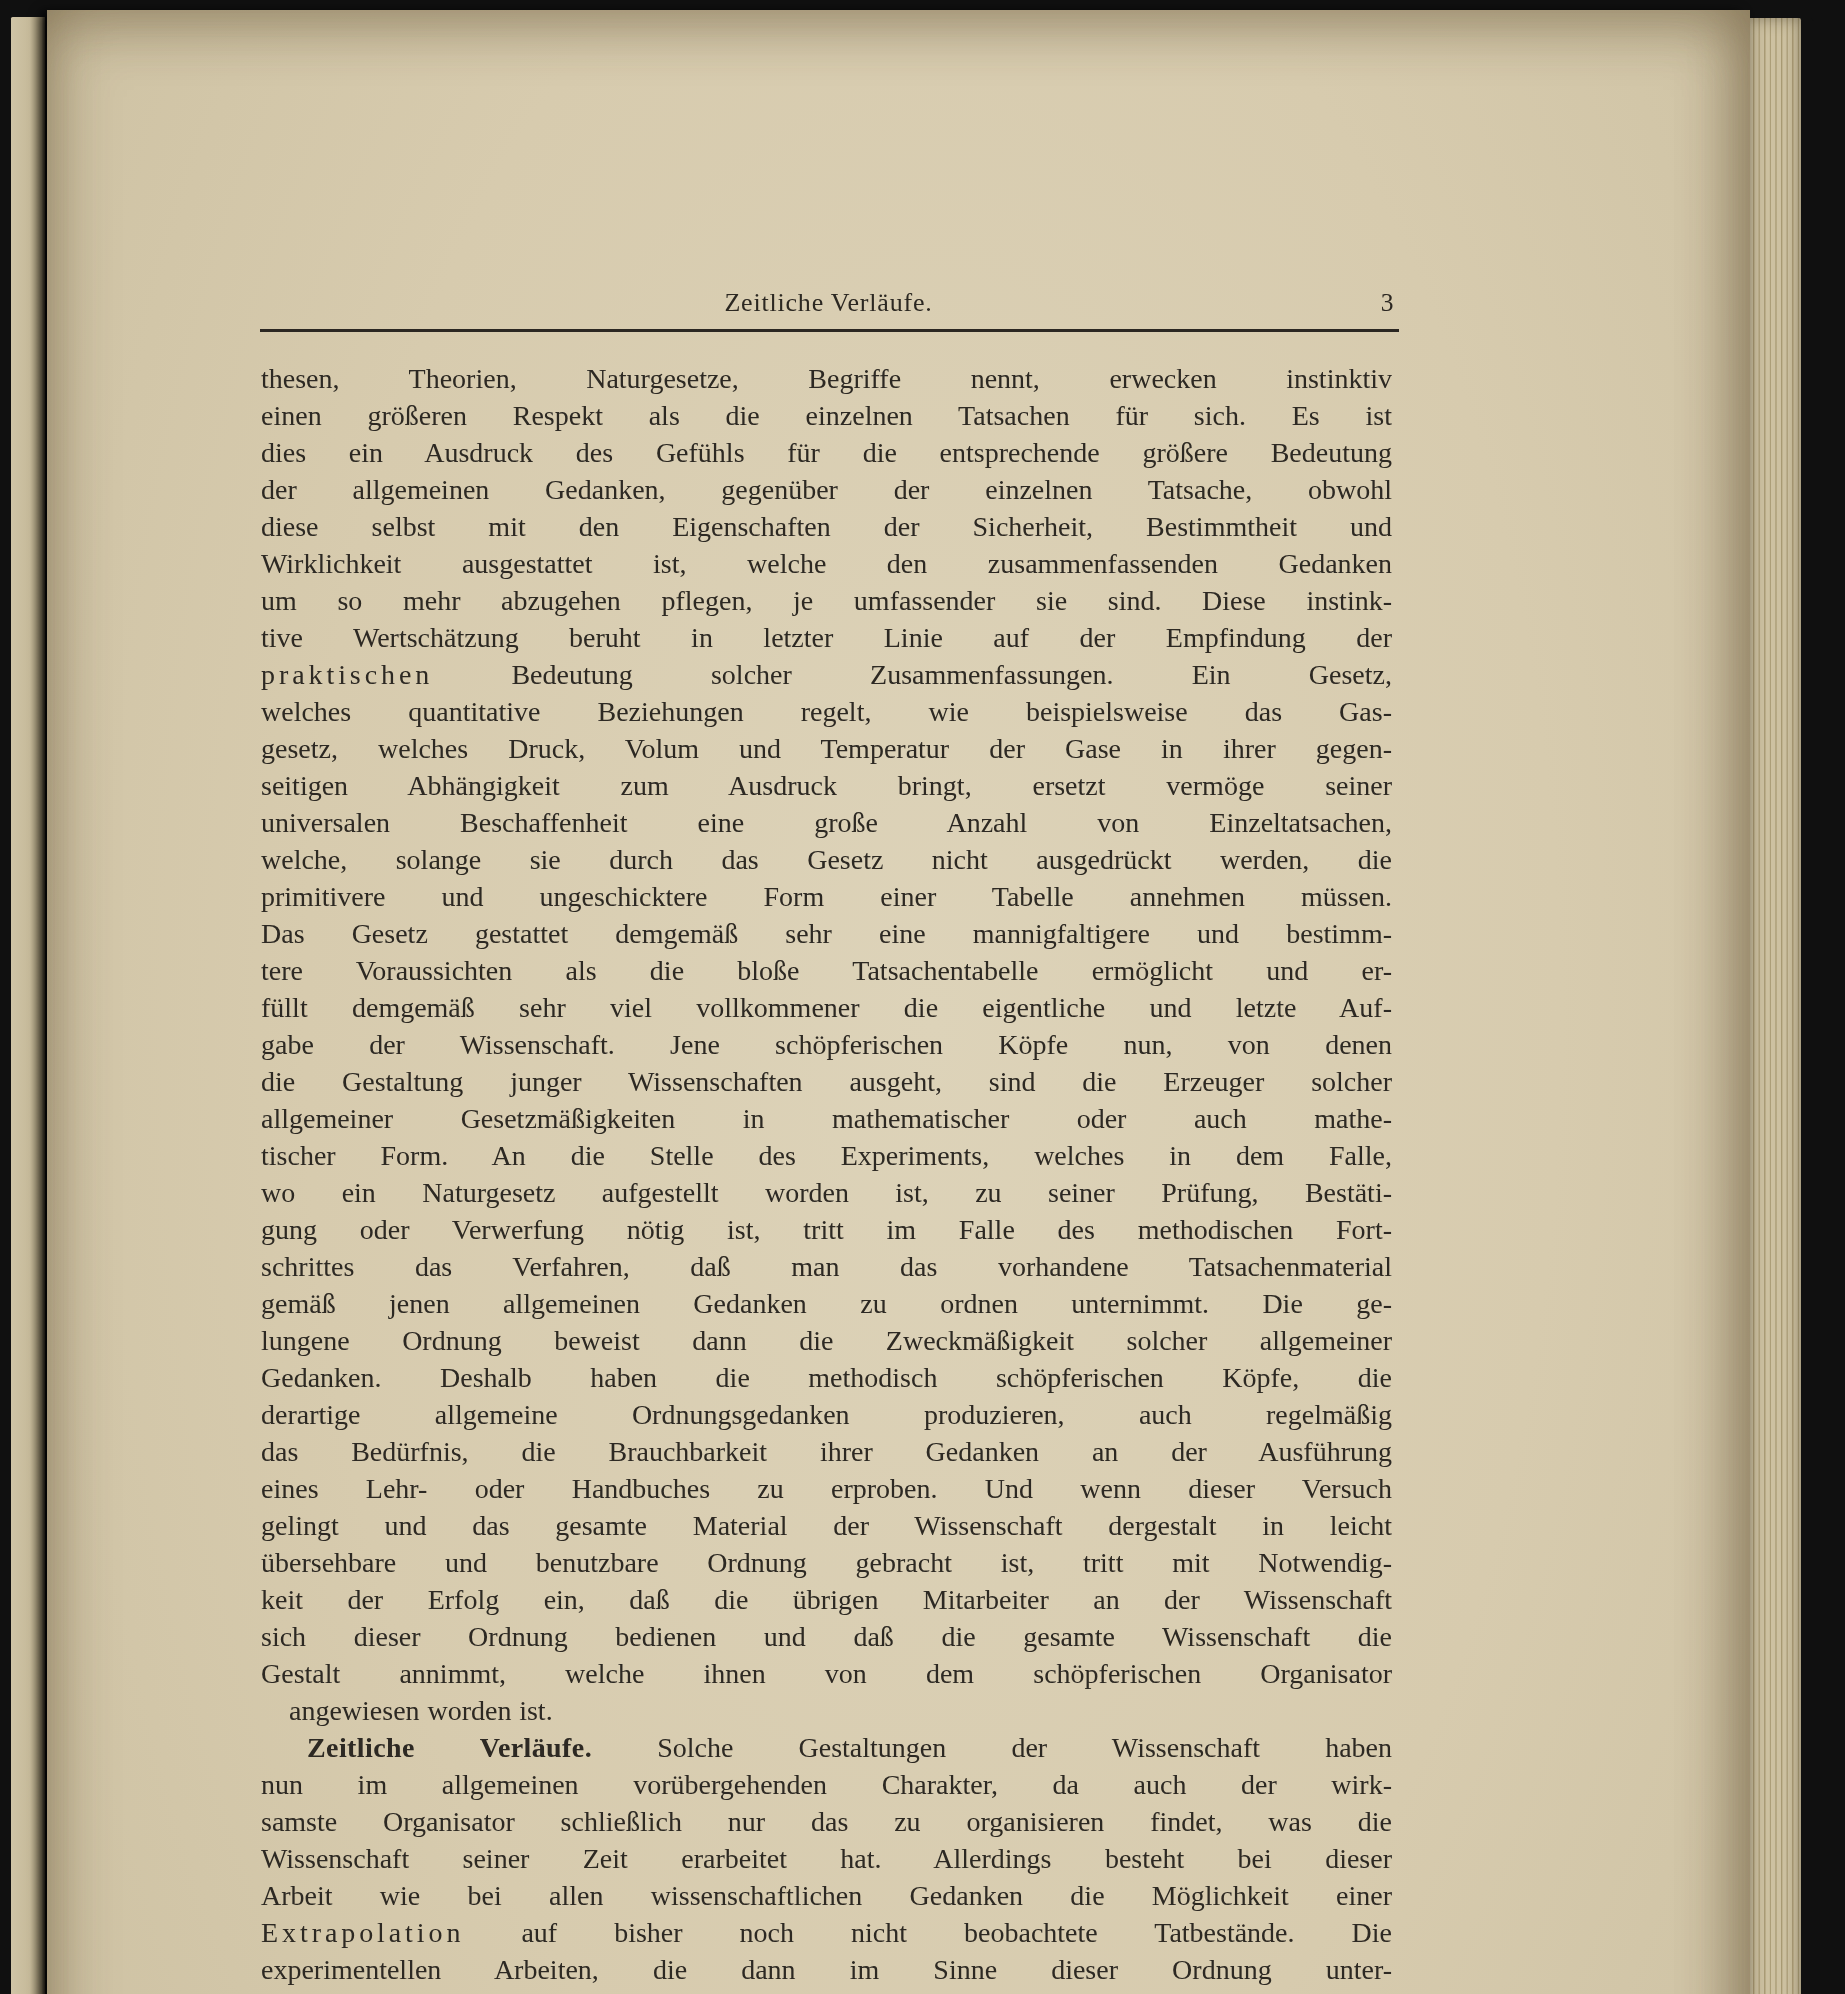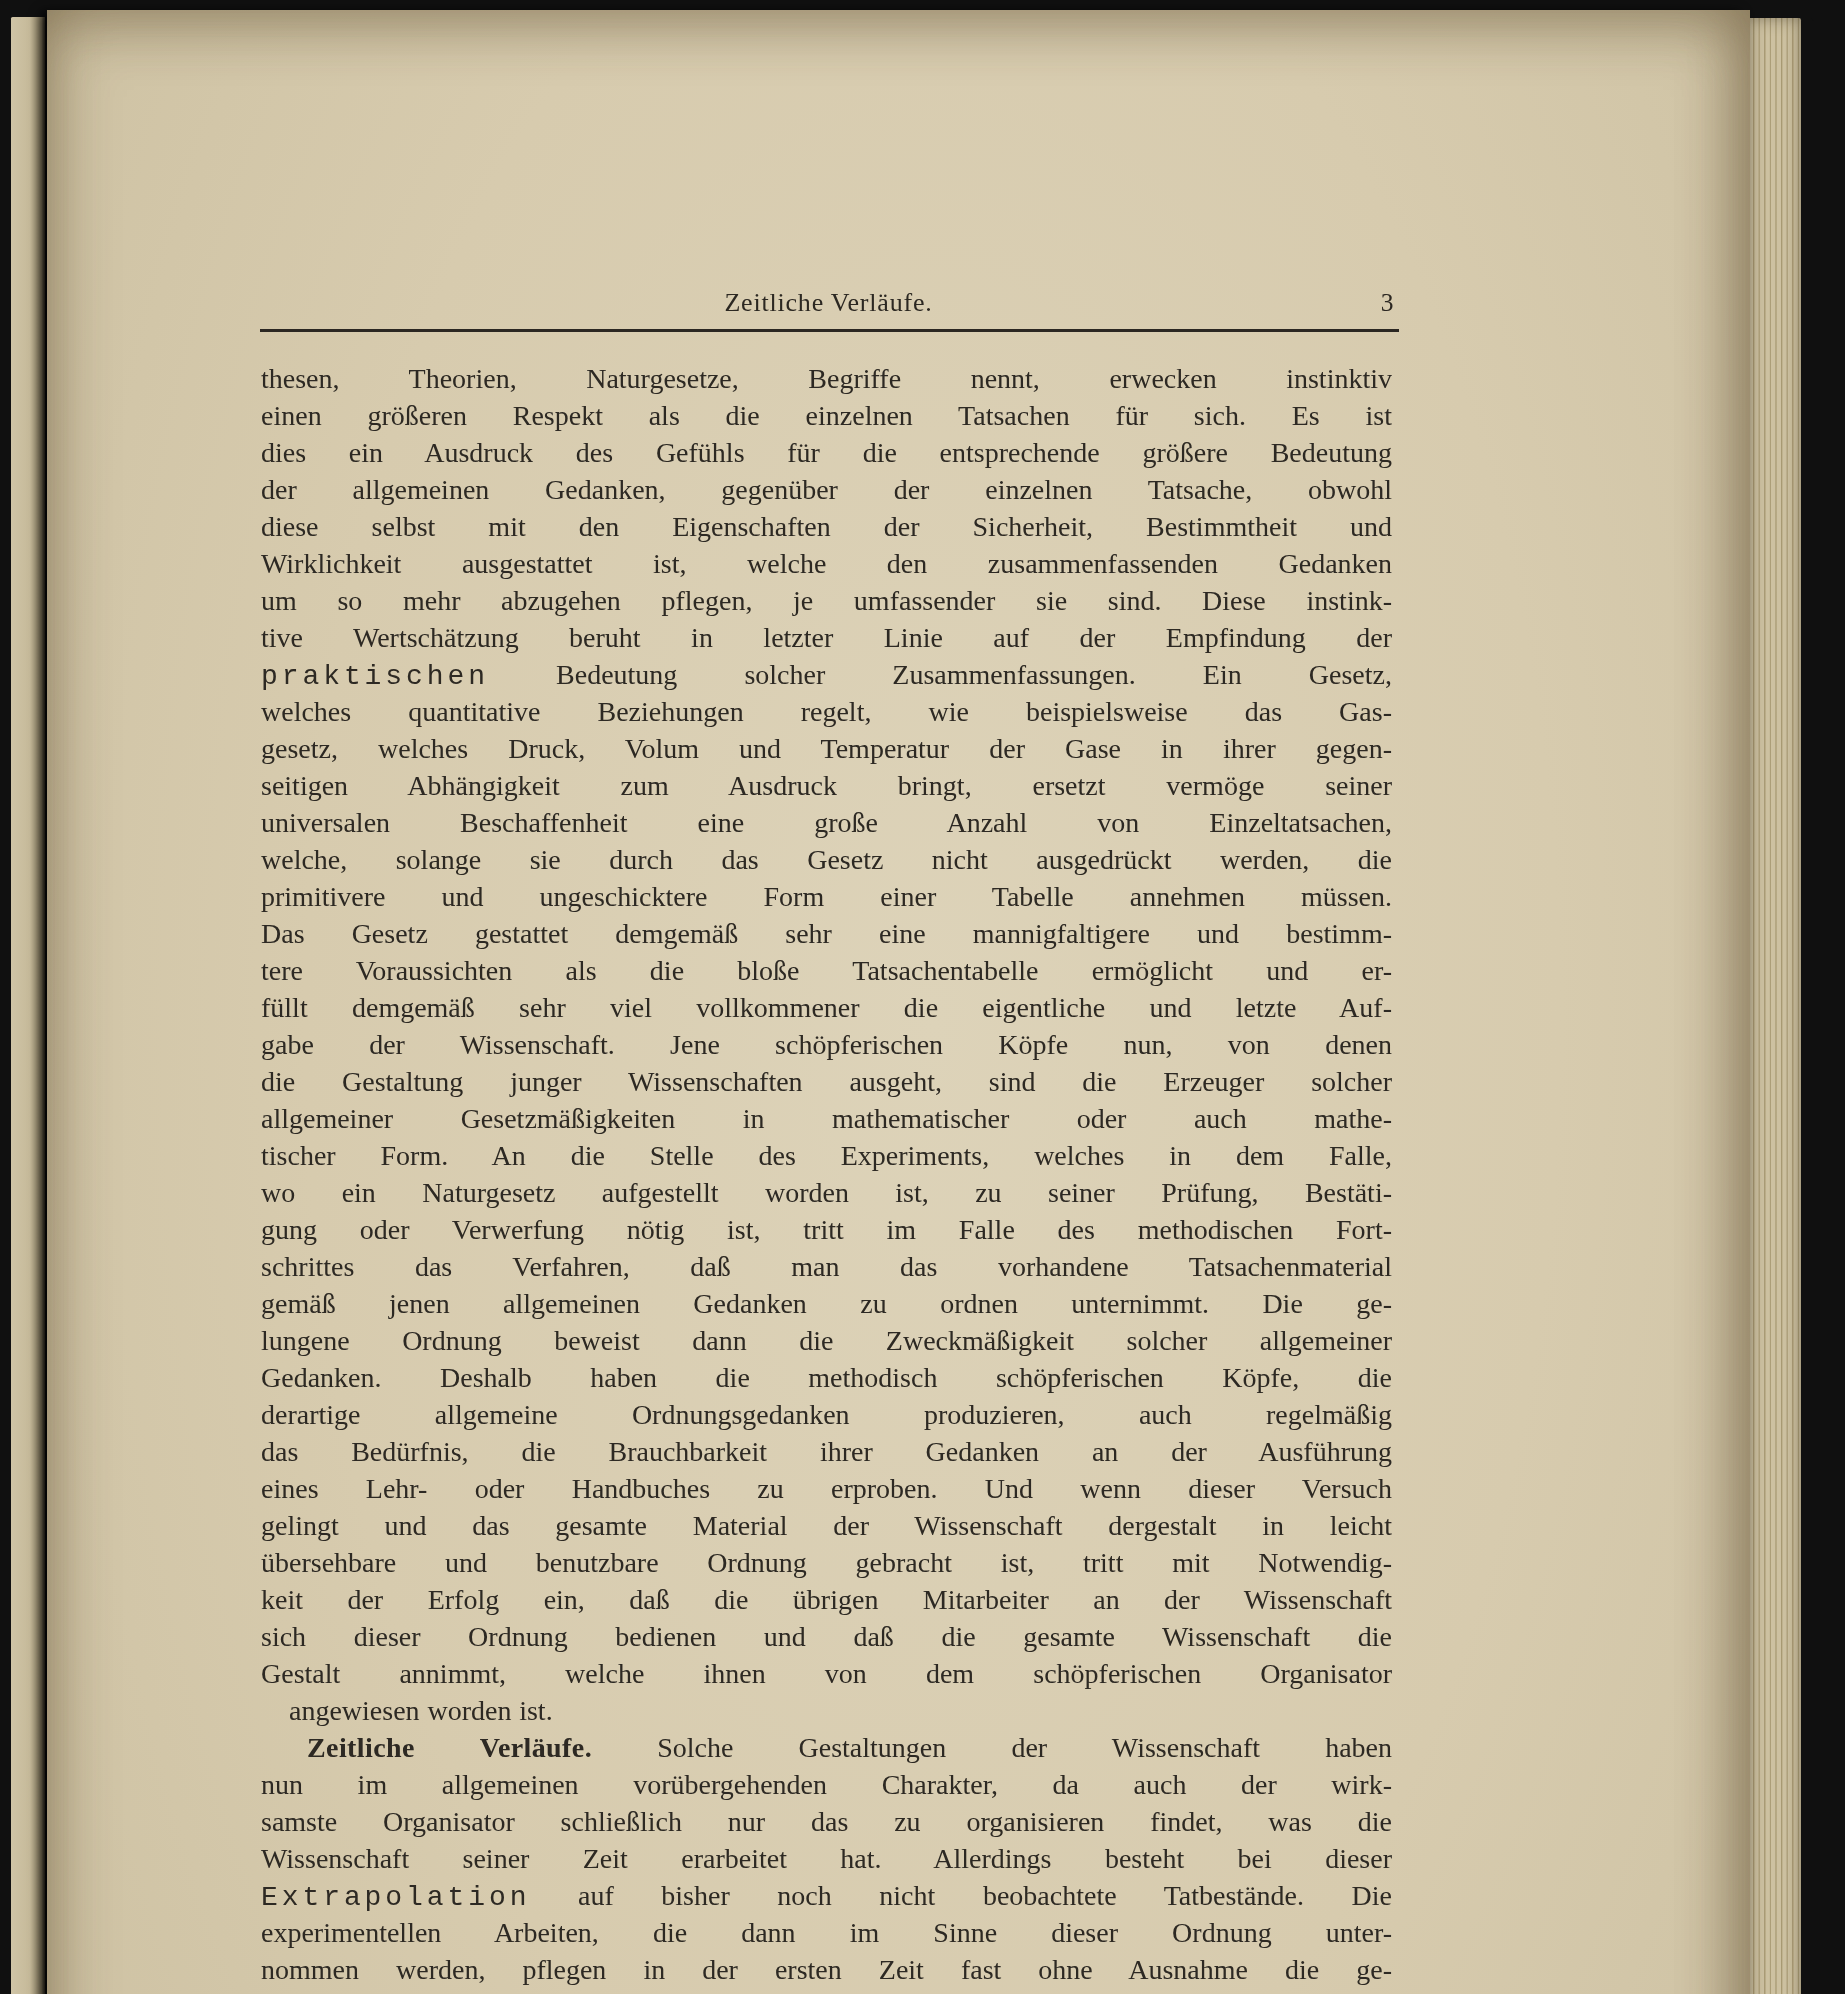--- a/index.html
+++ b/index.html
@@ -97,21 +97,21 @@
     height: 37px;
     line-height: 37px;
     text-align: justify;
     text-align-last: justify;
     overflow: hidden;
     word-spacing: 0.8px;
   }
   .line.flush { text-align-last: left; margin-left: 28px; }
   .line.indent { text-indent: 46px; }
   .lead { font-weight: bold; letter-spacing: 0.4px; }
-  .sperr { letter-spacing: 0.14em; font-family: Liberation Mono, monospace; }
+  .sperr { letter-spacing: 0.14em; }
 </style>
 </head>
 <body>
 
 <div class="scene">
   <div class="facing-sliver"></div>
   <div class="stack-edge"></div>
 
   <div class="page">
     <div class="header">
@@ -158,20 +158,21 @@
           <div class="line">keit der Erfolg ein, daß die übrigen Mitarbeiter an der Wissenschaft</div>
           <div class="line">sich dieser Ordnung bedienen und daß die gesamte Wissenschaft die</div>
           <div class="line">Gestalt annimmt, welche ihnen von dem schöpferischen Organisator</div>
           <div class="line flush">angewiesen worden ist.</div>
         </div>
         <div class="para">
           <div class="line indent"><span class="lead">Zeitliche Verläufe.</span> Solche Gestaltungen der Wissenschaft haben</div>
           <div class="line">nun im allgemeinen vorübergehenden Charakter, da auch der wirk-</div>
           <div class="line">samste Organisator schließlich nur das zu organisieren findet, was die</div>
           <div class="line">Wissenschaft seiner Zeit erarbeitet hat.  Allerdings besteht bei dieser</div>
+          <div class="line">Arbeit wie bei allen wissenschaftlichen Gedanken die Möglichkeit einer</div>
           <div class="line"><span class="sperr">Extrapolation</span> auf bisher noch nicht beobachtete Tatbestände.  Die</div>
           <div class="line">experimentellen Arbeiten, die dann im Sinne dieser Ordnung unter-</div>
           <div class="line">nommen werden, pflegen in der ersten Zeit fast ohne Ausnahme die ge-</div>
         </div>
       </div>
 
   </div>
 </div>
 
 

